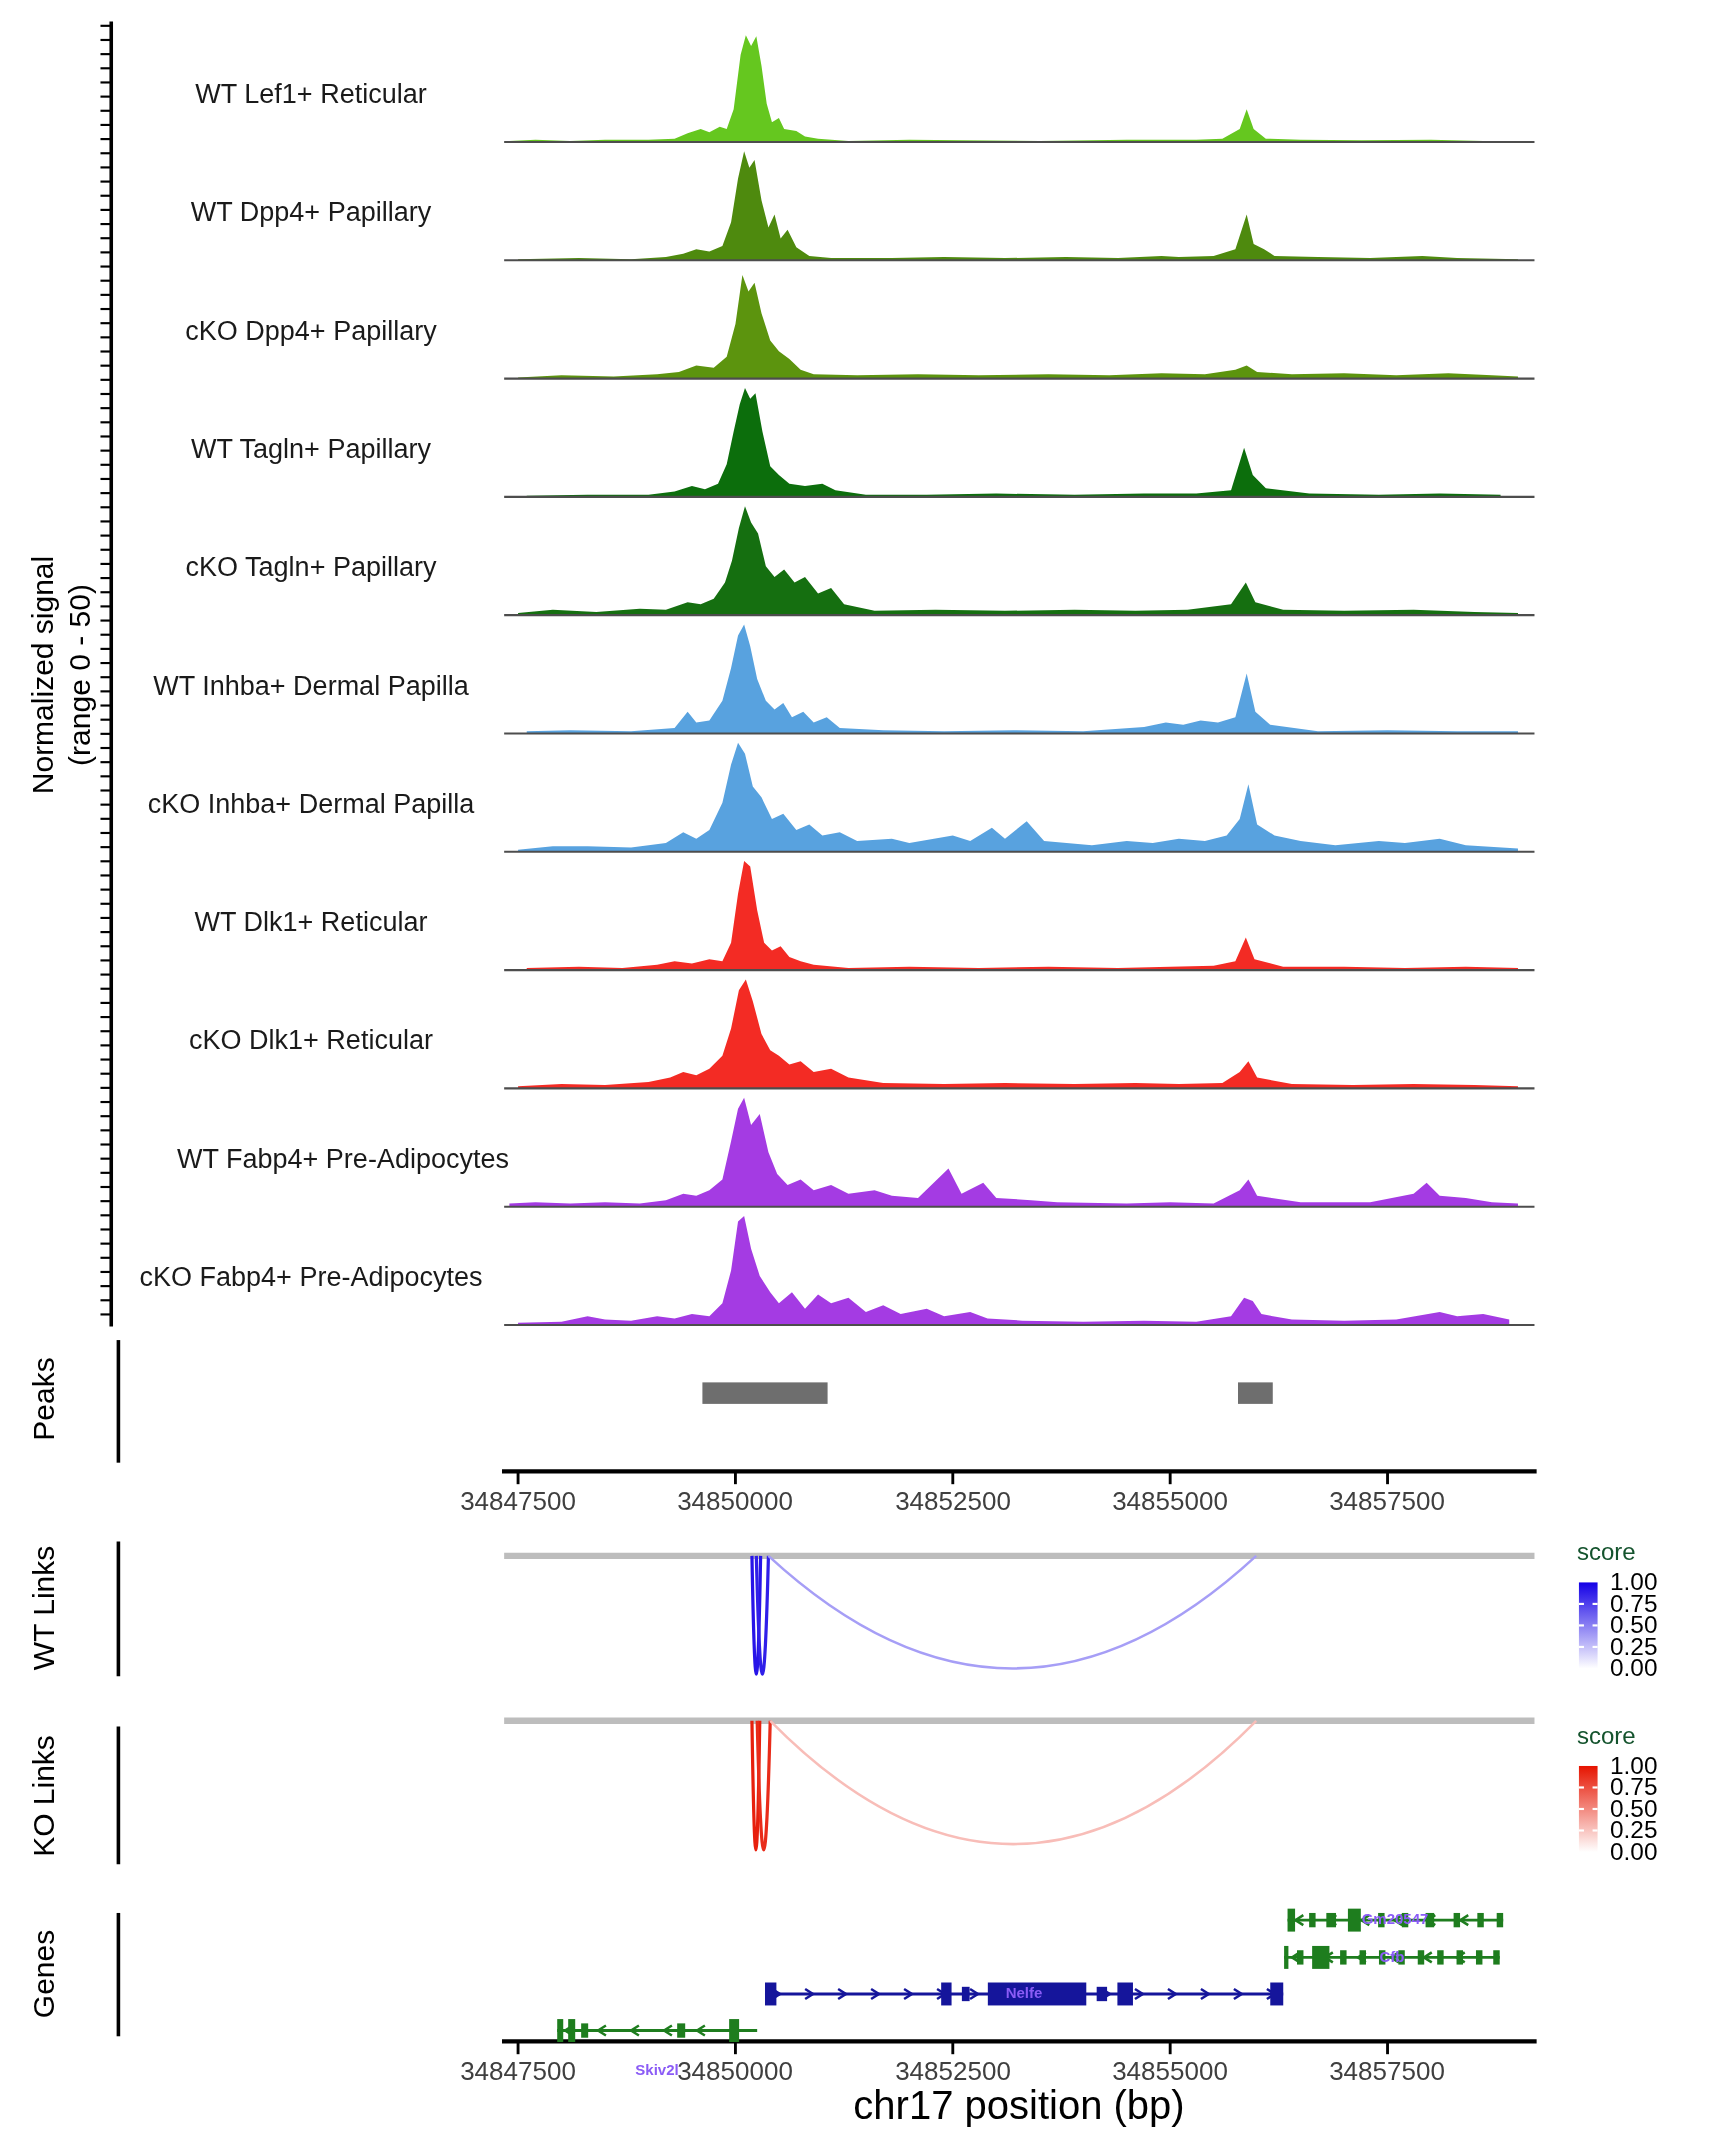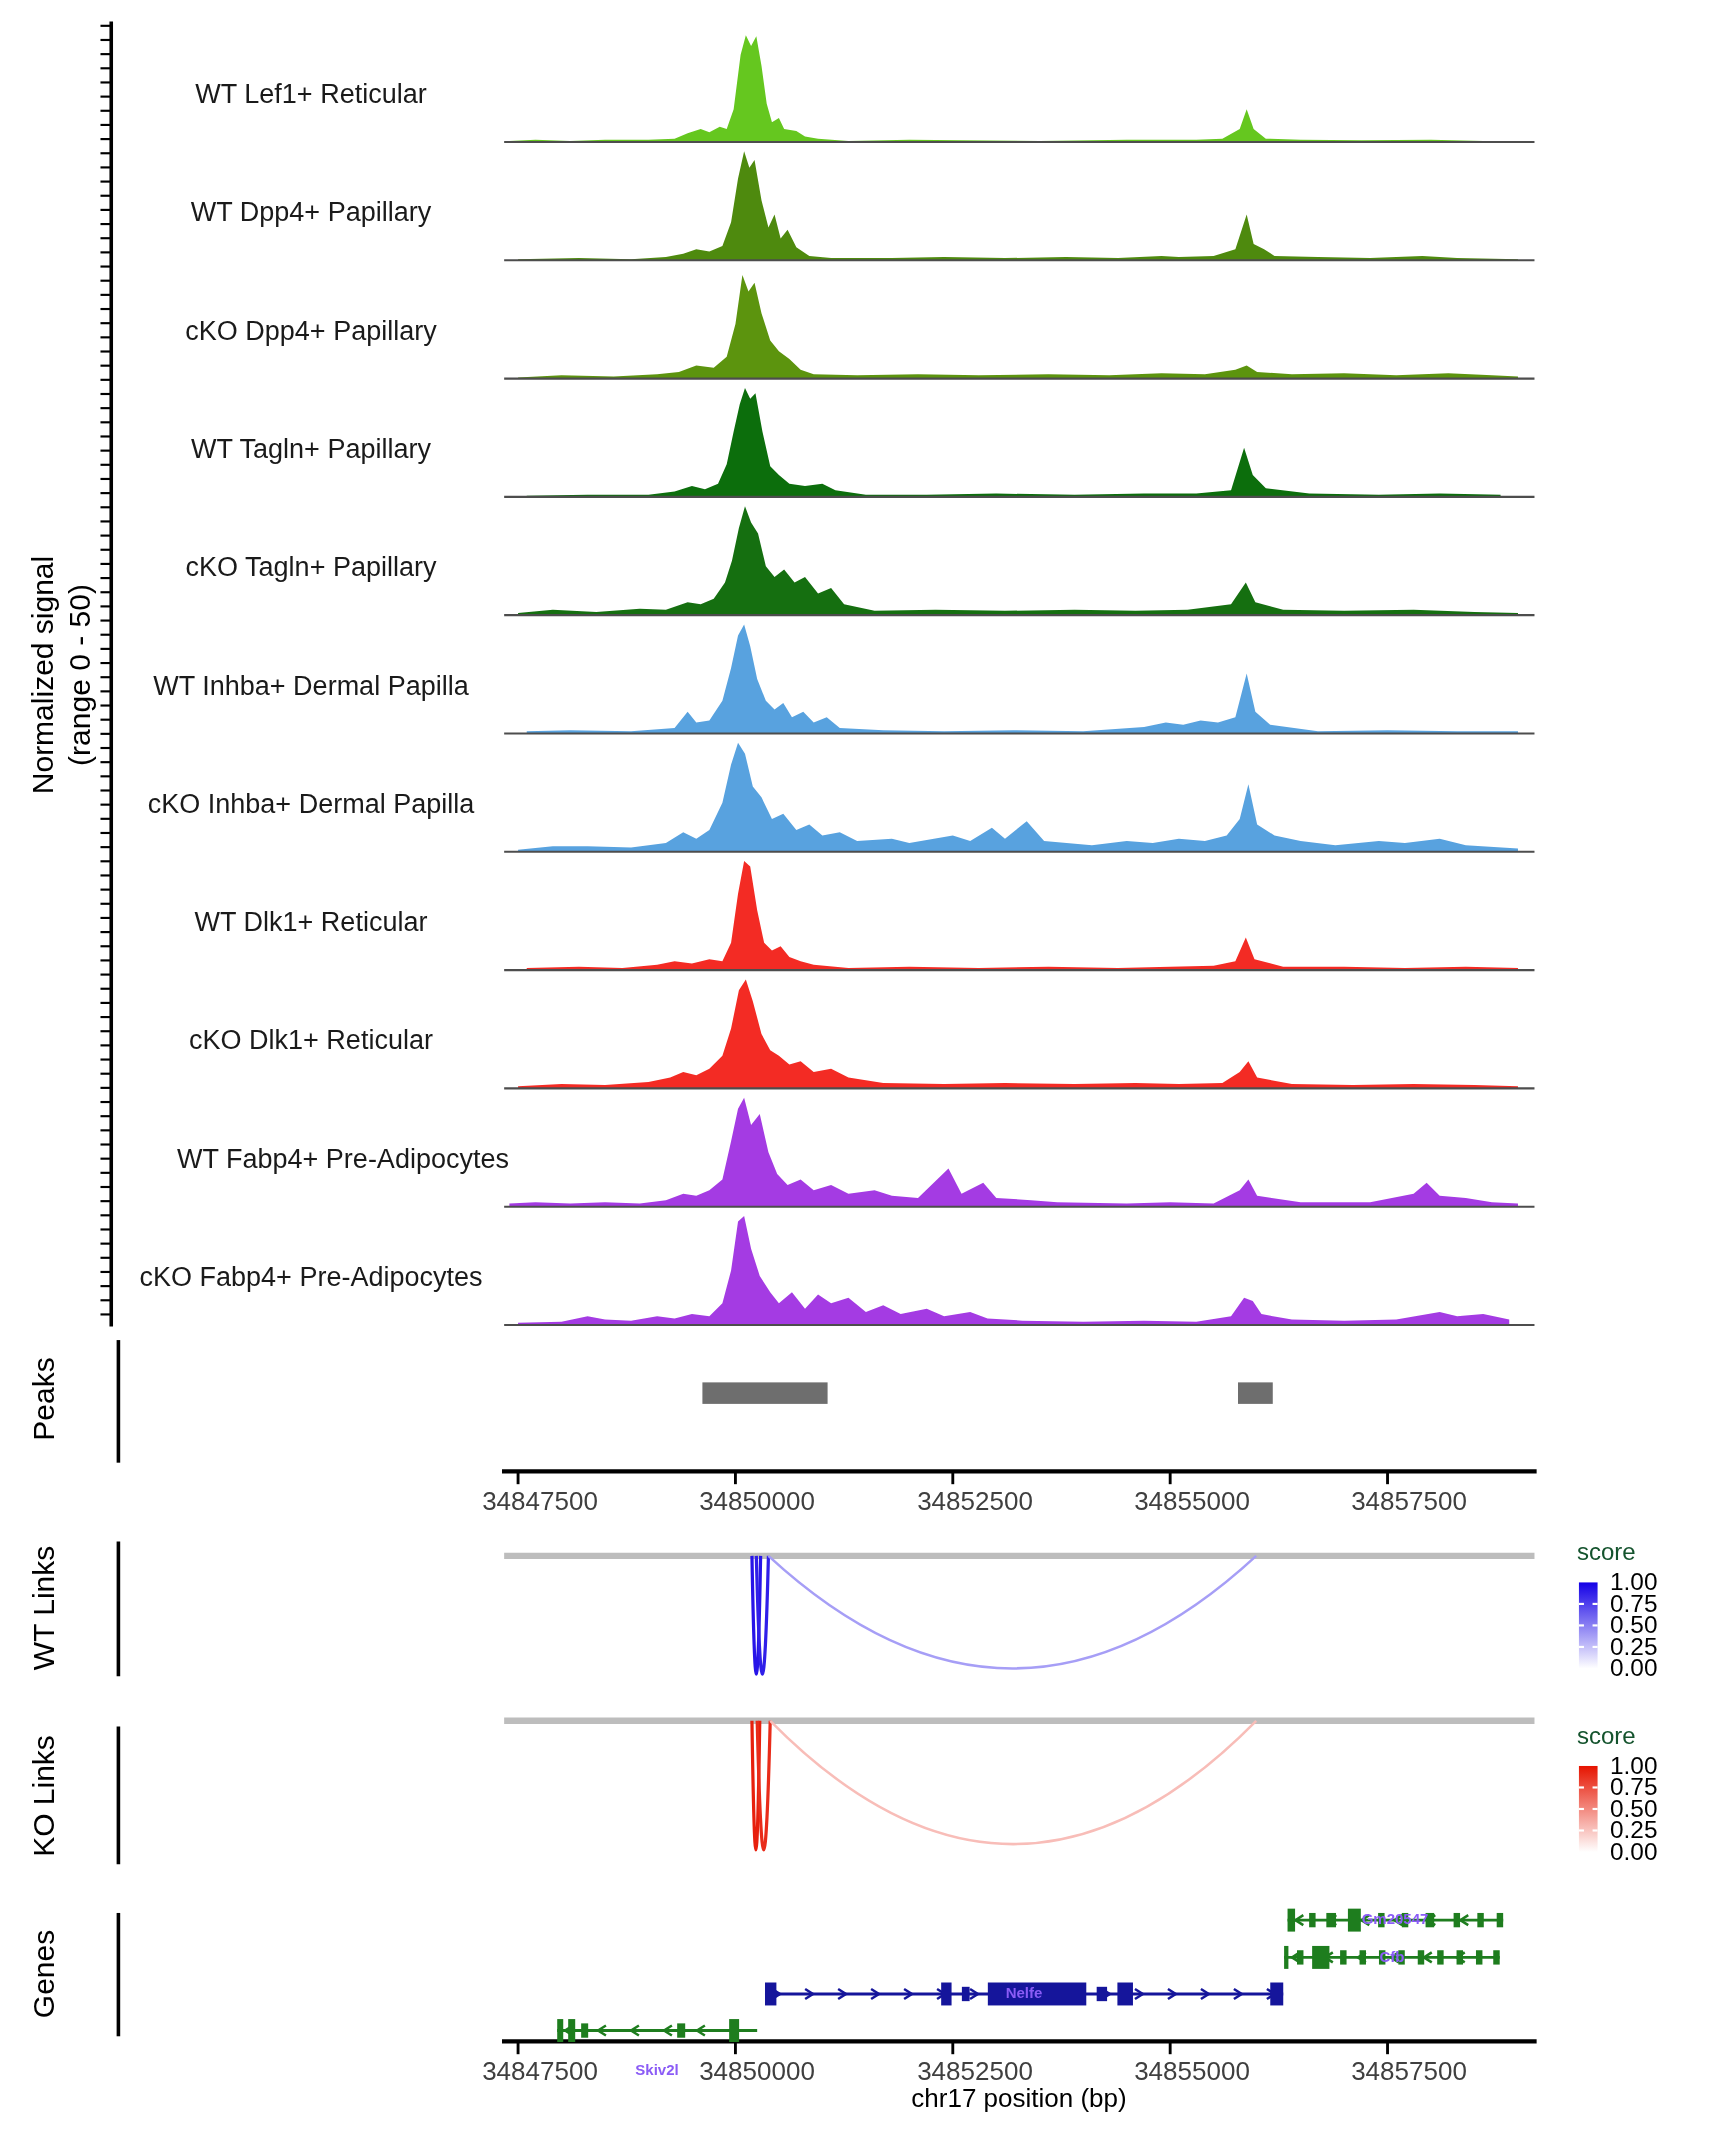--- a/index.html
+++ b/index.html
@@ -3,37 +3,37 @@
 <meta charset="utf-8">
 <style>
   html,body{margin:0;padding:0;background:#ffffff;}
   #fig{position:relative;width:1721px;height:2151px;background:#ffffff;
        font-family:"Liberation Sans", sans-serif;overflow:hidden;}
   svg{position:absolute;left:0;top:0;}
   .overlay{position:absolute;left:0;top:0;width:100%;height:100%;pointer-events:none;}
   .track-label{position:absolute;transform:translateX(-50%);font-size:27px;color:#1a1a1a;
                white-space:nowrap;line-height:32px;}
   .tick-label{position:absolute;transform:translateX(-50%);font-size:26px;color:#3f3f3f;
-              white-space:nowrap;line-height:29px;margin-left:22px;}
+              white-space:nowrap;line-height:29px;}
   .legend-tick{position:absolute;font-size:24.4px;color:#000;line-height:26px;white-space:nowrap;}
   .gene-label{position:absolute;transform:translate(-50%,-50%);font-size:15px;font-weight:700;
               color:#8b5cf6;white-space:nowrap;}
   .vlabel{position:absolute;transform:translate(-50%,-50%) rotate(-90deg);white-space:nowrap;
           font-size:30px;color:#000;}
   .legend-title{position:absolute;font-size:24px;color:#14532d;white-space:nowrap;}
   #ylab1{left:43px;top:675px;}
   #ylab2{left:80px;top:675px;}
   #peaks-label{left:44px;top:1399px;}
   #wtlinks-label{left:44px;top:1608px;}
   #kolinks-label{left:44px;top:1796px;}
   #genes-label{left:44px;top:1974px;}
   #wt-score-title{left:1577px;top:1538px;}
   #ko-score-title{left:1577px;top:1722px;}
   #x-title{position:absolute;left:1019px;top:2083px;transform:translateX(-50%);
-           font-size:26px;color:#000;white-space:nowrap;}
+           font-size:40px;color:#000;white-space:nowrap;}
 </style>
 </head>
 <body>
 
 <div id="fig">
   <svg id="gfx" width="1721" height="2151" viewBox="0 0 2400 3000">
       <defs>
         <linearGradient id="grad-wt" x1="0" y1="0" x2="0" y2="1">
           <stop offset="0%" stop-color="#1400E6"></stop>
           <stop offset="100%" stop-color="#ffffff"></stop>

